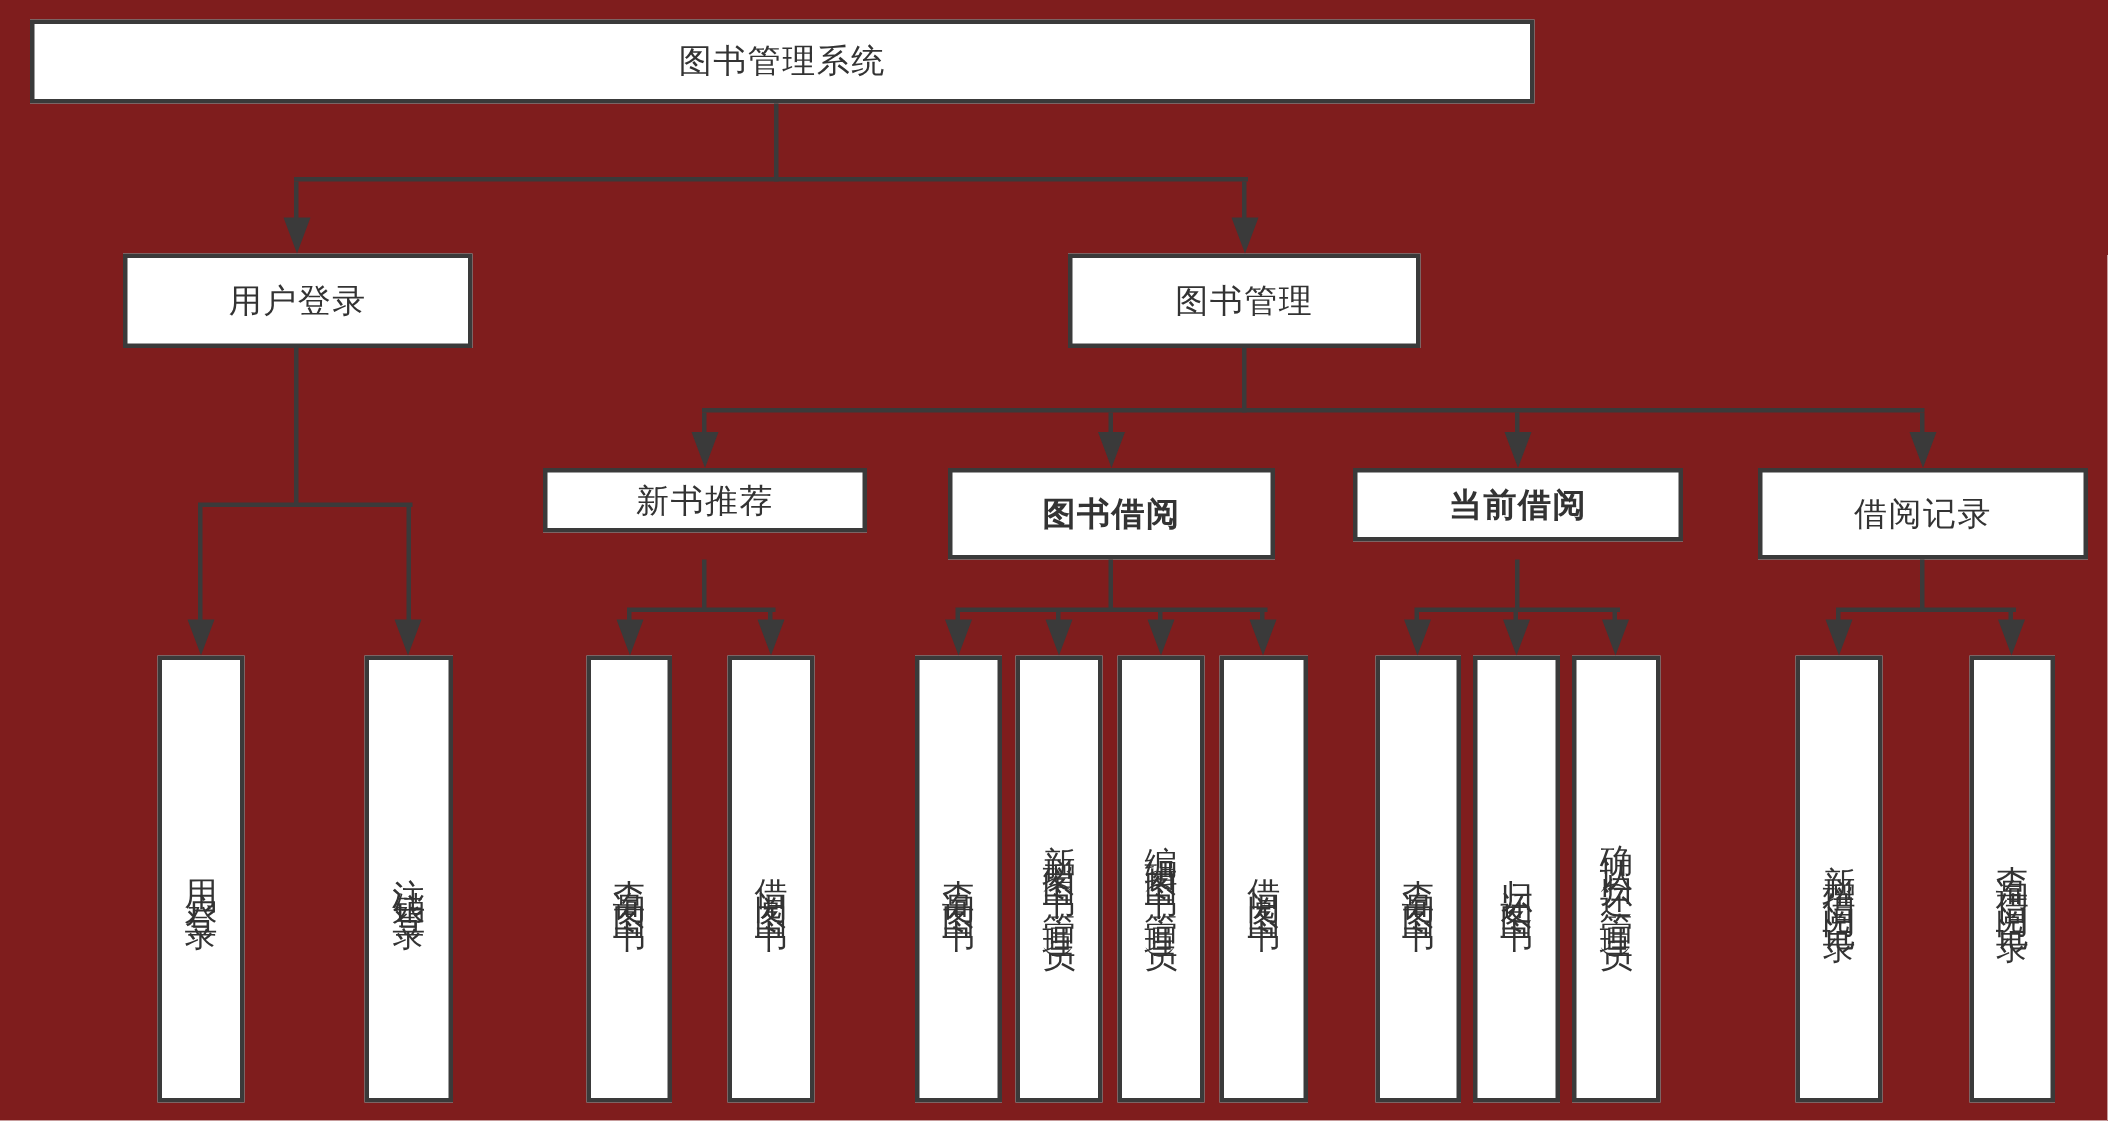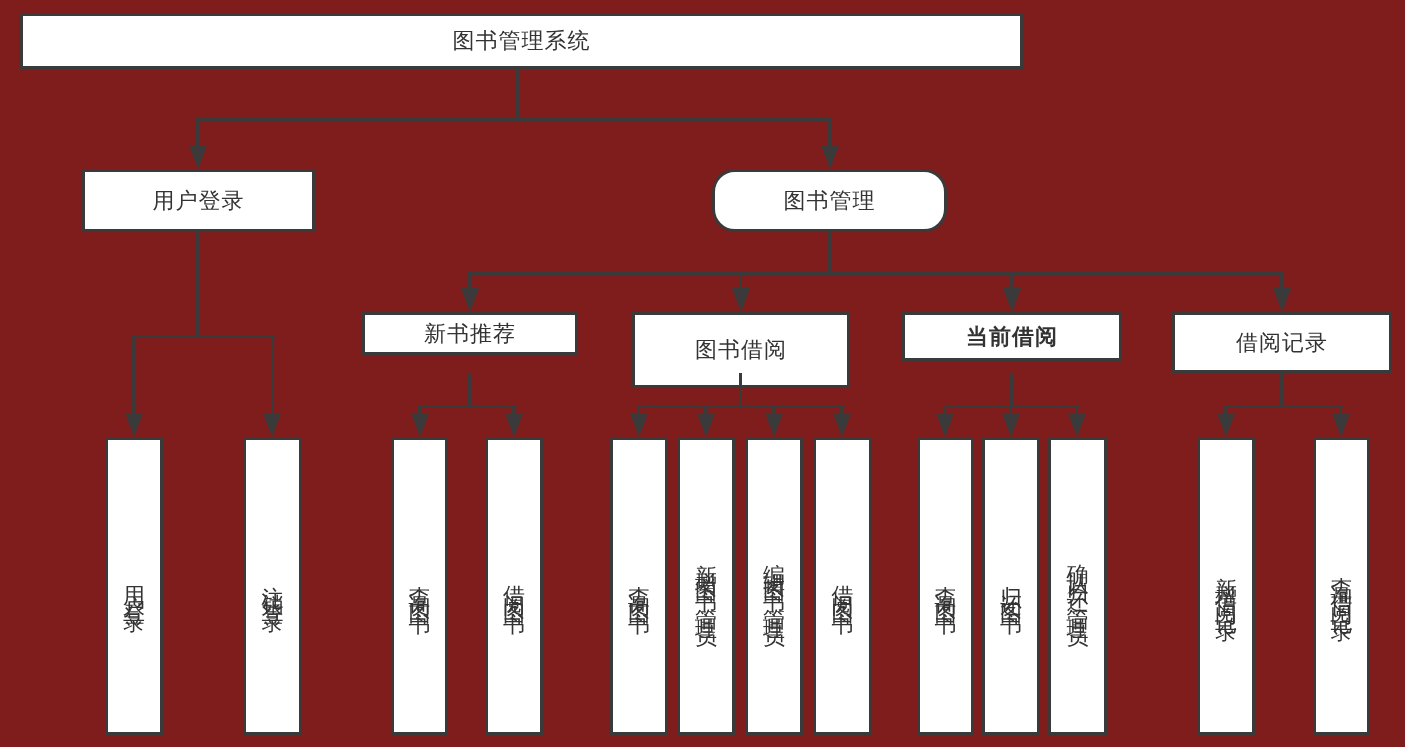--- a/index.html
+++ b/index.html
@@ -45,29 +45,29 @@
 <div class="canvas">
 
   <div class="node" style="left:20px; top:13px; width:1003px; height:56px;">
     <span>图书管理系统</span>
   </div>
 
   <div class="node" style="left:82px; top:169px; width:233px; height:63px;">
     <span>用户登录</span>
   </div>
 
-  <div class="node" style="left:712px; top:169px; width:235px; height:63px;border-radius:23px;">
+  <div class="node" style="left:712px; top:169px; width:235px; height:63px;">
     <span>图书管理</span>
   </div>
 
   <div class="node" style="left:362px; top:312px; width:216px; height:43px;">
     <span>新书推荐</span>
   </div>
 
-  <div class="node" style="left:632px; top:312px; width:218px; height:76px;">
+  <div class="node" style="left:632px; top:312px; width:218px; height:61px;font-weight:bold;">
     <span>图书借阅</span>
   </div>
 
   <div class="node" style="left:902px; top:312px; width:220px; height:49px;font-weight:bold;">
     <span>当前借阅</span>
   </div>
 
   <div class="node" style="left:1172px; top:312px; width:220px; height:61px;">
     <span>借阅记录</span>
   </div>

